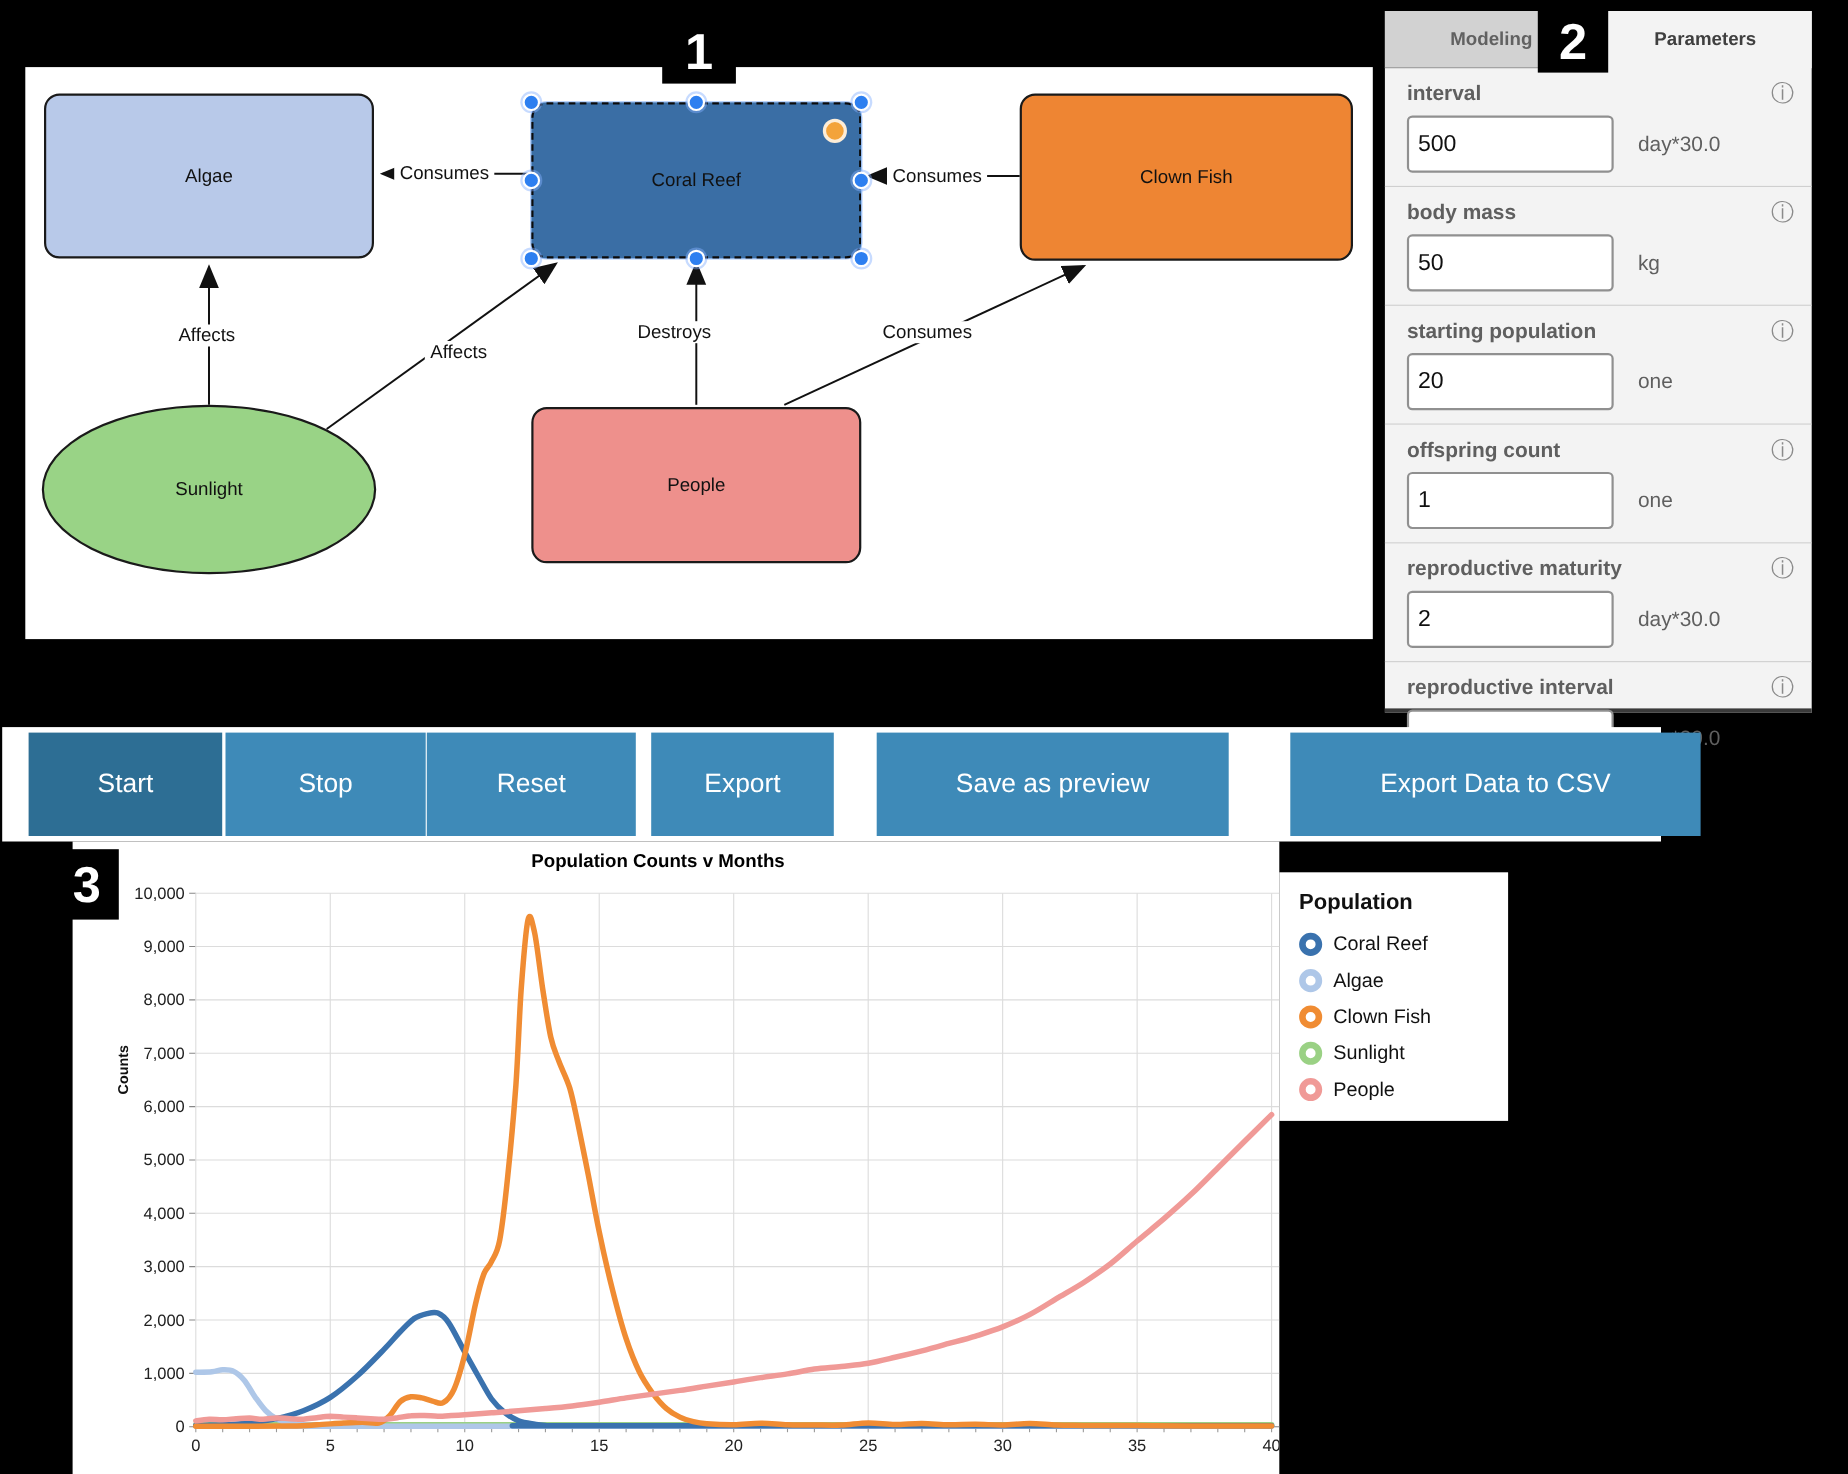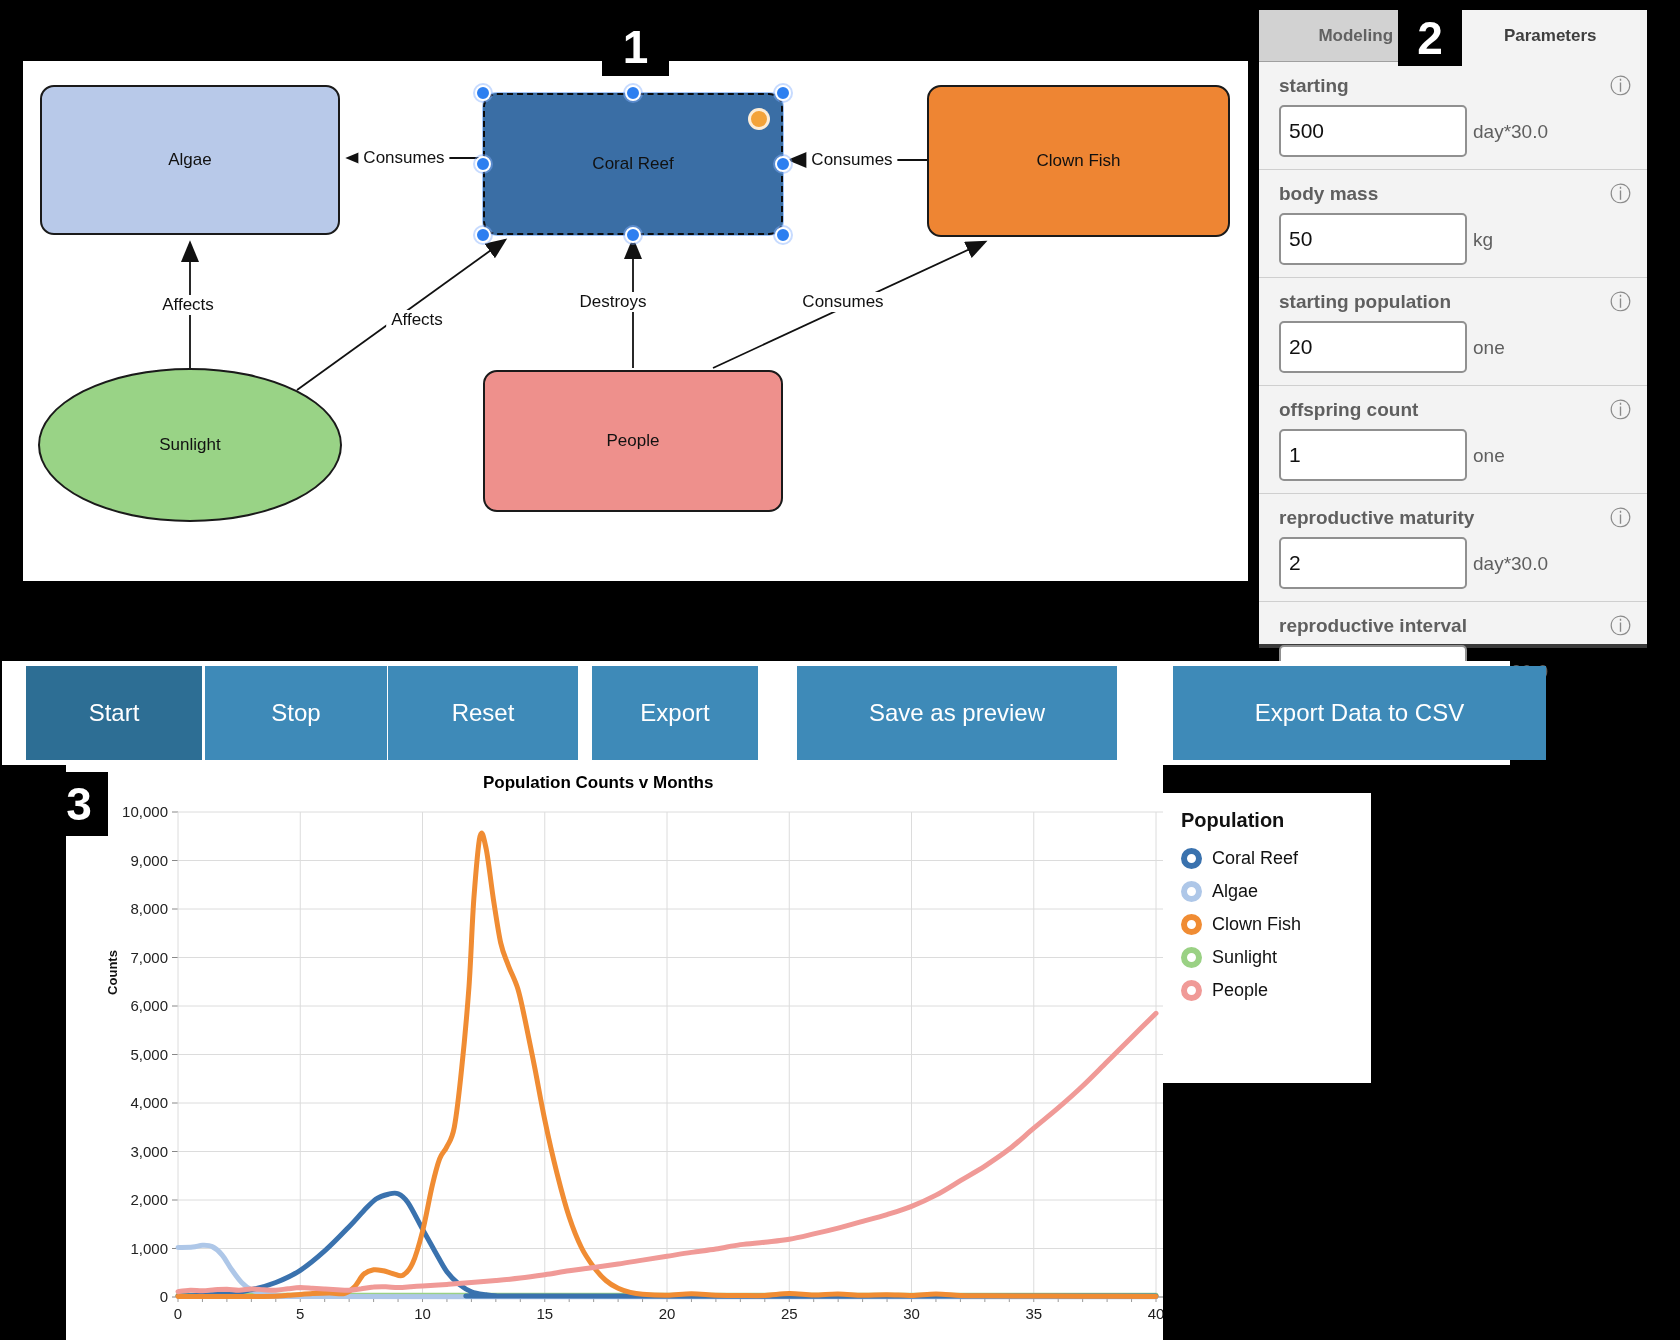--- a/index.html
+++ b/index.html
@@ -29,35 +29,35 @@
   .tab{flex:1;display:flex;align-items:center;justify-content:center;font-size:17px;font-weight:bold;}
   .tab.inactive{background:#d2d2d2;color:#616161;border-bottom:1px solid #9f9f9f;border-right:1px solid #bdbdbd;}
   .tab.active{background:#f3f3f3;color:#3f3f3f;}
   .param-row{padding:13px 16px 12px 20px;}
   .param-row + .param-row{border-top:1px solid #cfcfcf;}
   .param-label{font-size:19px;font-weight:bold;color:#5f5f5f;display:flex;justify-content:space-between;align-items:center;}
   .info-icon{font-size:21px;font-weight:normal;color:#8a8a8a;line-height:20px;}
   .param-input{margin-top:8px;width:168px;height:32px;font-size:21px;padding:8px 8px;
                border:2px solid #909090;border-radius:5px;color:#101010;background:#fff;
                font-family:"Liberation Sans",sans-serif;}
-  .param-unit{font-size:19px;color:#5f5f5f;margin-left:6px;}
+  .param-unit{font-size:19px;color:#5f5f5f;margin-left:22px;}
   
   #toolbar{position:absolute;left:2px;top:661px;width:1508px;height:104px;background:#fff;}
   .tb-btn{position:absolute;top:5px;height:94px;background:#3e8ab8;color:#fff;font-size:24px;
           display:flex;align-items:center;justify-content:center;cursor:pointer;}
   .tb-btn.active{background:#2d6e94;}
   
   #chart{position:absolute;left:66px;top:765px;width:1097px;height:575px;background:#fff;}
   #chart-title{position:absolute;left:417px;top:8px;width:500px;
                font-size:17px;font-weight:bold;color:#000000;}
   #ylabel{position:absolute;left:-14px;top:200px;width:120px;text-align:center;font-size:13px;font-weight:bold;
           color:#111;transform:rotate(-90deg);}
   #chart-svg{position:absolute;left:0;top:0;width:100%;height:100%;}
   
-  #legend{position:absolute;left:1163px;top:793px;width:208px;height:290px;background:#fff;
+  #legend{position:absolute;left:1163px;top:793px;width:208px;height:226px;background:#fff;
           box-sizing:border-box;padding:16px 0 0 18px;z-index:5;}
   #legend-title{font-size:20px;font-weight:bold;color:#111;margin-bottom:10px;}
   .legend-item{display:flex;align-items:center;height:33px;font-size:18px;color:#111;}
   .legend-dot{width:9px;height:9px;border-radius:50%;background:#fff;border:6px solid #000;
               margin-right:10px;flex:0 0 auto;}
 </style>
 </head>
 <body>
 
 <div class="badge" style="left:602px;top:18px;width:67px;height:58px;">1</div>
@@ -118,21 +118,21 @@
     </div>
 </div>
 
 <div id="panel">
   <div id="tabs">
     <div class="tab inactive">Modeling</div>
     <div class="tab active">Parameters</div>
   </div>
   <div id="param-rows">
       <div class="param-row"><div class="param-label">
-          <span>starting</span>
+          <span>interval</span>
           <span class="info-icon">ⓘ</span>
         </div><input class="param-input" value="500" style=""><span class="param-unit">day*30.0</span></div>
       <div class="param-row"><div class="param-label">
           <span>body mass</span>
           <span class="info-icon">ⓘ</span>
         </div><input class="param-input" value="50" style=""><span class="param-unit">kg</span></div>
       <div class="param-row"><div class="param-label">
           <span>starting population</span>
           <span class="info-icon">ⓘ</span>
         </div><input class="param-input" value="20" style=""><span class="param-unit">one</span></div>

